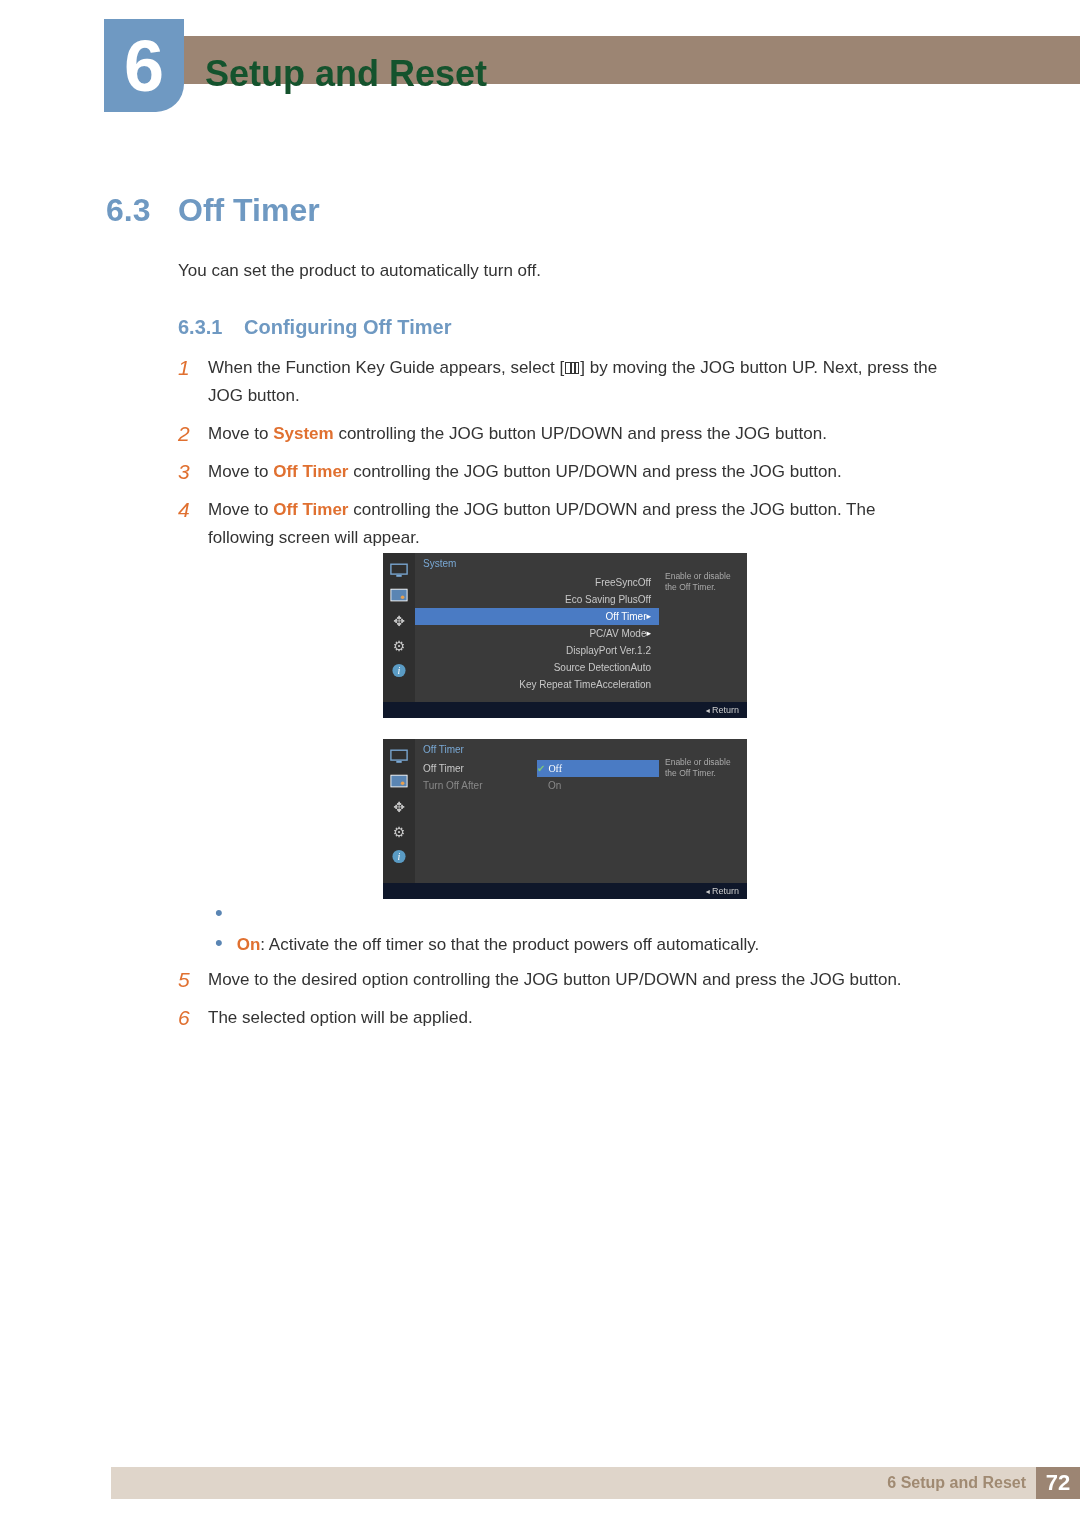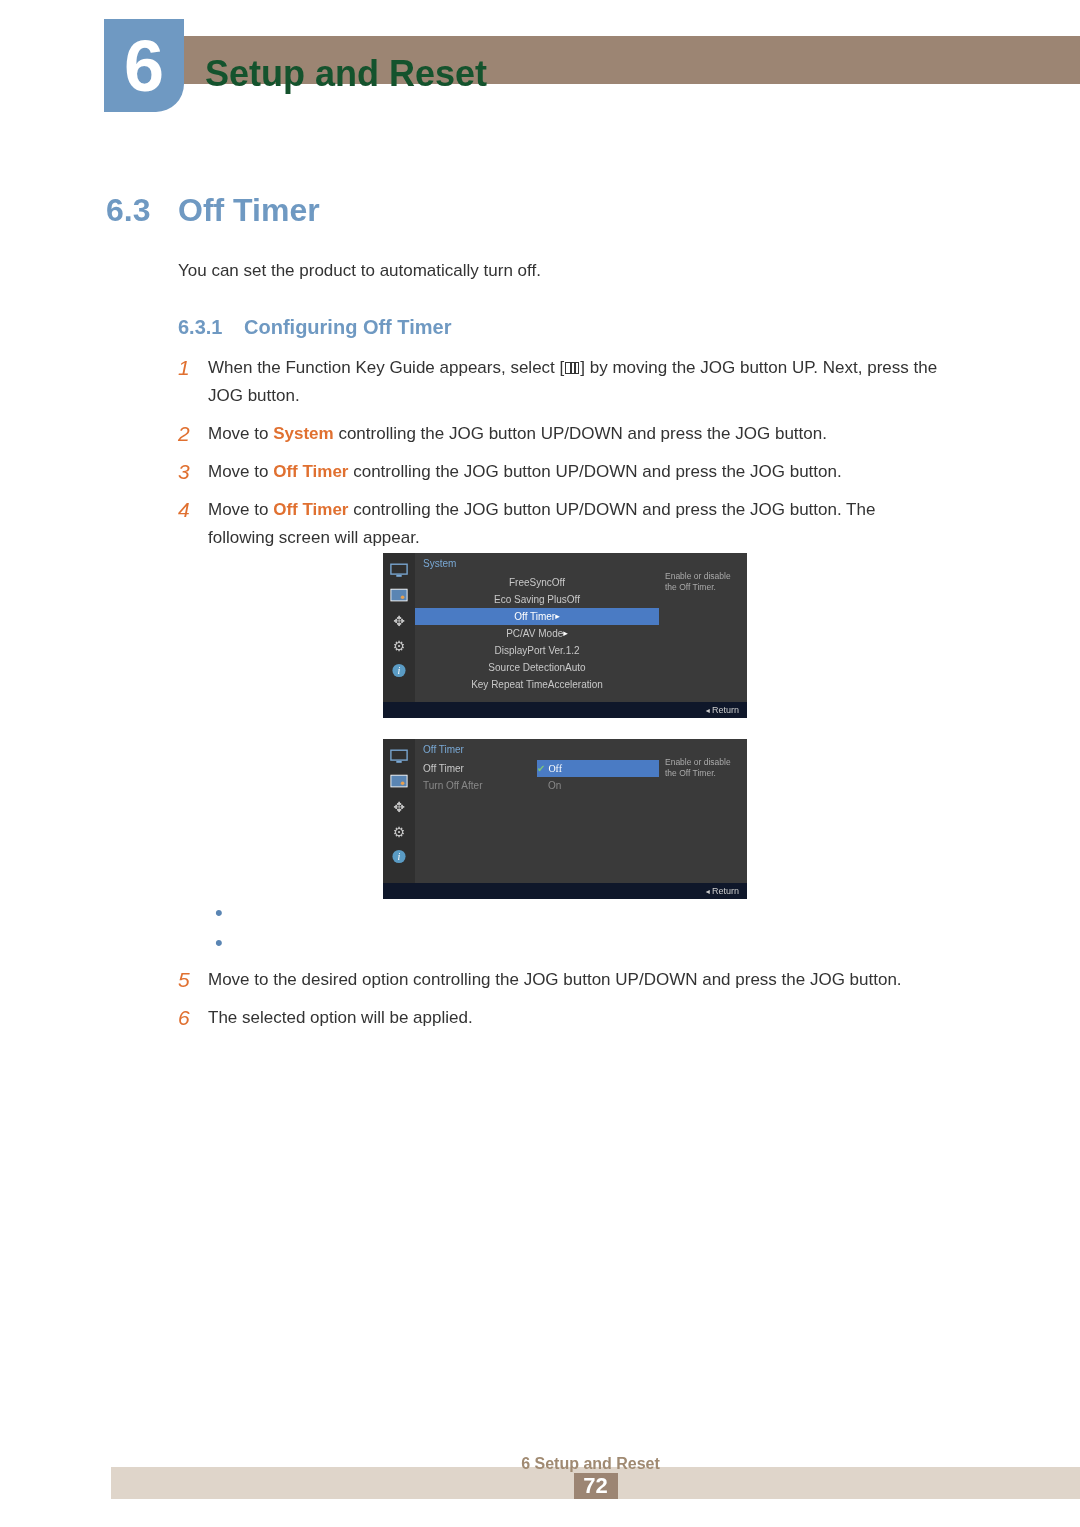--- a/index.html
+++ b/index.html
@@ -129,21 +129,21 @@
     padding-top: 10px;
     gap: 10px;
   }
   .osd-icon { width: 18px; height: 15px; display:flex; align-items:center; justify-content:center; font-size:14px; color:#c8c8c8;}
   .osd-icon svg { width: 18px; height: 15px; }
   .osd-main { position: absolute; left: 32px; right: 88px; top:0; bottom:16px; background:#3a3a3a;}
   .osd-help { position: absolute; right: 0; top:0; bottom:16px; width: 88px; background:#3a3a3a; padding:18px 6px; font-size:8.5px; color:#aaa; line-height:11px;}
   .osd-bottom { position:absolute; left:0; right:0; bottom:0; height:16px; background:#0f172a; text-align:right; font-size:9px; color:#ccc; line-height:16px; padding-right:8px;}
   .osd-bottom::before{content:'◂ '; font-size:8px;}
   .osd-header{padding:5px 8px; color:#79a8d4; font-size:10px;}
-  .osd-row{display:flex; justify-content:center; padding:3px 8px; font-size:10px;}
+  .osd-row{display:flex; justify-content:flex-end; padding:3px 8px; font-size:10px;}
   .osd-row.sel{background:#4a7bc4; color:#fff;}
   .osd-row.dim{color:#888;}
   .osd-row .arrow{color:#fff; font-size:9px;}
   .check{color:#7cc47c; margin-right:3px;}
 
   .bullets {
     position: absolute;
     top: 903px;
     left: 215px;
     width: 730px;
@@ -157,21 +157,20 @@
   .footer {
     position: absolute;
     bottom: 28px;
     left: 111px;
     right: 0;
     height: 32px;
     background: #dfd5ca;
     display:flex;
     justify-content:flex-end;
     align-items:center;
-    flex-direction:column;
   }
   .footer-label{ font-size:16px; font-weight:bold; color:#a08a72; margin-right:10px;}
   .footer-page{ width:44px; height:32px; background:#9c8573; color:#fff; display:flex; align-items:center; justify-content:center; font-size:22px; font-weight:bold;}
 </style>
 </head>
 <body>
 
 <div class="top-bar"></div>
 <div class="chapter-box">
   <span>6</span>
@@ -303,20 +302,21 @@
   <div class="osd-help">Enable or disable the Off Timer.</div>
   <div class="osd-bottom">Return</div>
 </div>
 
 <div class="bullets">
   <div class="bullet">
     <div class="dot">•</div>
   </div>
   <div class="bullet">
     <div class="dot">•</div>
+    <div><span class="lede">On</span><span>: Activate the off timer so that the product powers off automatically.</span></div>
   </div>
 </div>
 
 <div class="steps steps2">
   <div class="step">
     <div class="step-num">5</div>
     <div class="step-body">Move to the desired option controlling the JOG button UP/DOWN and press the JOG button.</div>
   </div>
   <div class="step">
     <div class="step-num">6</div>

